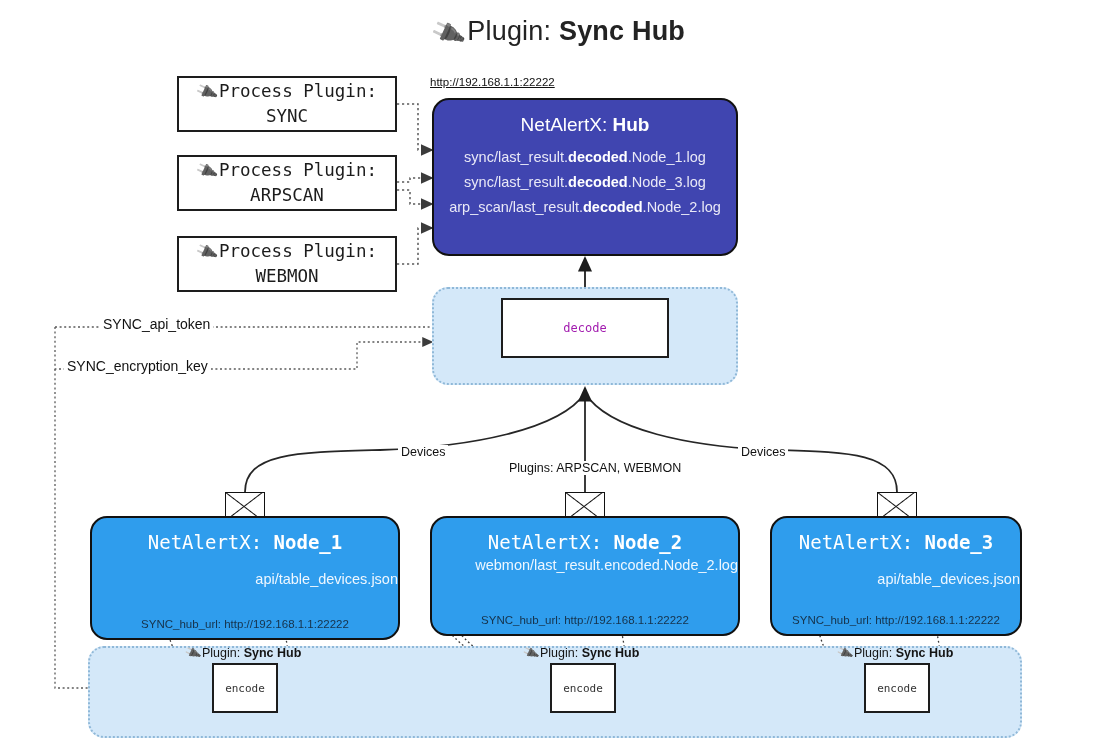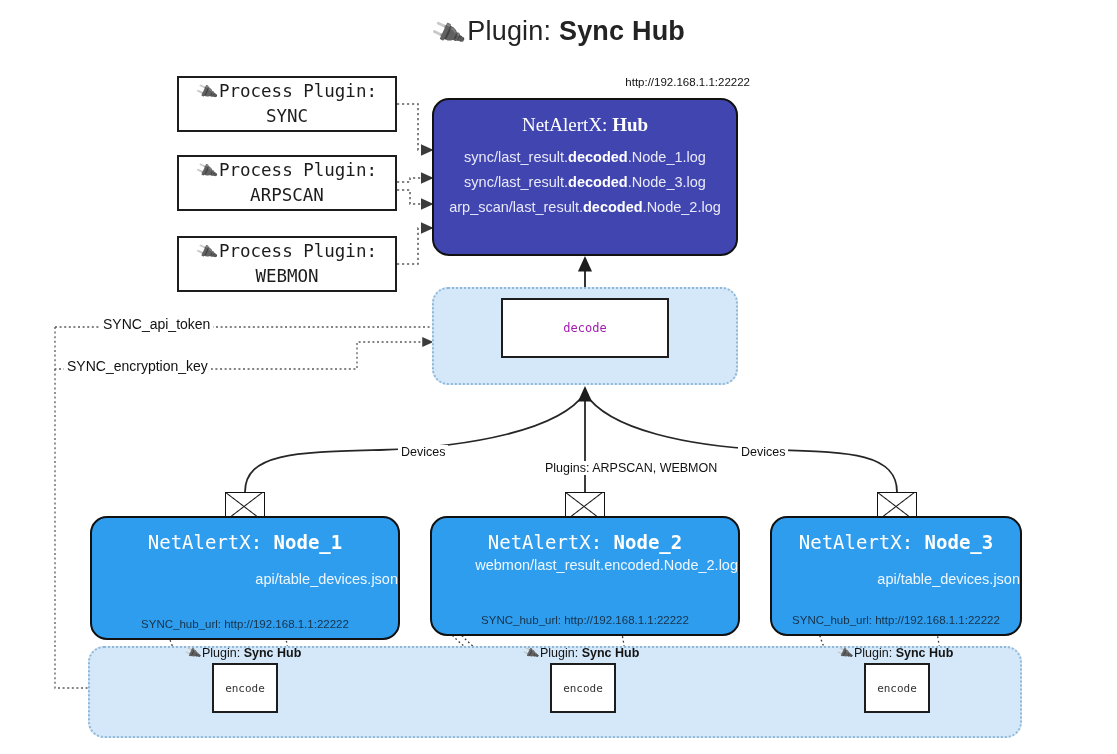--- a/index.html
+++ b/index.html
@@ -19,26 +19,26 @@
   .box{position:absolute;box-sizing:border-box;}
 
   .plugin-box{border:2.2px solid #1d1d1d;background:#ffffff;
               font-family:"DejaVu Sans Mono","Liberation Mono",monospace;
               font-size:17.5px;color:#1c1c1c;display:flex;flex-direction:column;
               align-items:center;justify-content:center;line-height:1.45;}
   .plugin-box .l1{display:flex;align-items:center;justify-content:center;}
   .plugin-box .plug{display:inline-block;transform:rotate(-20deg);
                     font-size:16px;margin-right:2px;font-family:"DejaVu Sans",sans-serif;}
 
-  #hub-url{position:absolute;left:430px;top:76px;width:320px;text-align:right;
-           font-size:11.5px;color:#111;}
+  #hub-url{position:absolute;left:430px;top:76px;width:320px;text-align:left;
+           font-size:11.5px;color:#111;text-decoration:underline;}
 
   #hub-box{left:432px;top:98px;width:306px;height:158px;background:#4045b0;
            border:2.6px solid #111;border-radius:17px;}
-  #hub-box .hub-title{font-family:Liberation Serif, serif;
+  #hub-box .hub-title{font-family:Liberation Sans, sans-serif;
            font-size:19px;color:#ffffff;text-align:center;margin-top:14px;}
   #hub-box .hub-title .b{font-weight:bold;}
   #hub-box .lines{margin-top:9px;}
   #hub-box .hline{color:#e9e9f7;font-size:14.5px;text-align:center;line-height:1.72;
                   white-space:nowrap;}
   #hub-box .hline b{color:#ffffff;font-weight:bold;}
 
   .lightbox{background:#d4e8f9;border:2px dotted #8fb8d8;border-radius:16px;}
   #decode-wrap{left:432px;top:287px;width:306px;height:98px;}
   #decode-box{left:501px;top:298px;width:168px;height:60px;background:#fff;
@@ -182,21 +182,21 @@
 </div>
 
 <div class="box lightbox" id="decode-wrap"></div>
 <div class="box" id="decode-box">decode</div>
 
 <div class="tok-label" style="left:100px;top:316px;">SYNC_api_token</div>
 <div class="tok-label" style="left:64px;top:358px;">SYNC_encryption_key</div>
 
 <div class="edge-label" style="left:398px;top:445px;">Devices</div>
 <div class="edge-label" style="left:738px;top:445px;">Devices</div>
-<div class="edge-label" style="left:506px;top:461px;margin-left:36px;">Plugins: ARPSCAN, WEBMON</div>
+<div class="edge-label" style="left:506px;top:461px;">Plugins: ARPSCAN, WEBMON</div>
 
 <div class="envelope" style="left:225px;top:492px;"></div>
 <div class="envelope" style="left:565px;top:492px;"></div>
 <div class="envelope" style="left:877px;top:492px;"></div>
 
 <div class="box node-box" style="left:90px;top:516px;width:310px;height:124px;">
   <div class="node-title">
     <span>NetAlertX:</span>
     <span class="b">Node_1</span>
   </div>

